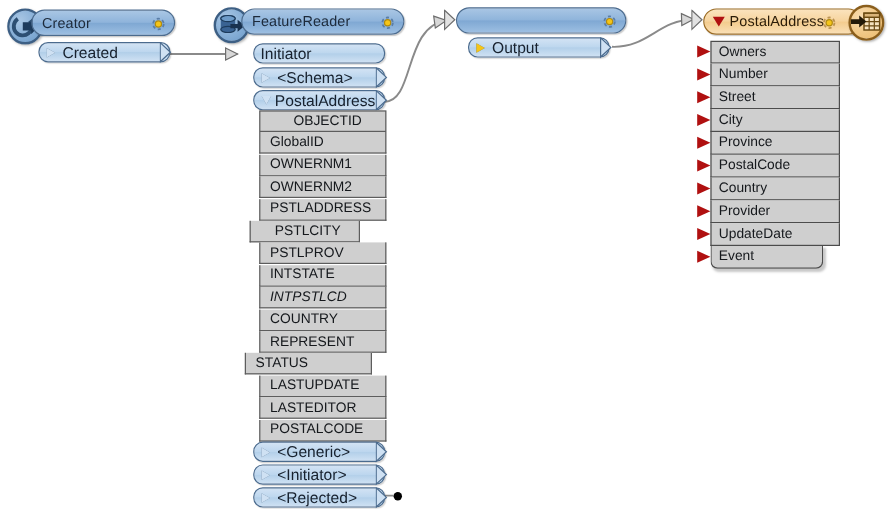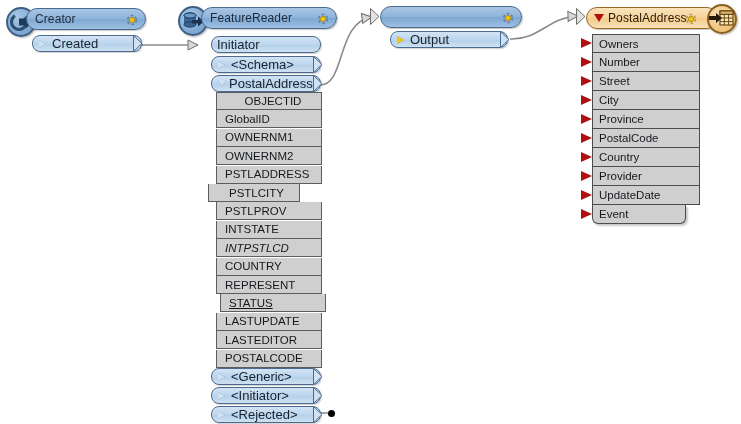--- a/index.html
+++ b/index.html
@@ -218,21 +218,21 @@
         </div>
         <div class="attr" style="left: 216px; top: 239.2px; width: 106px; font-style: italic;">
           <span class="alabel">INTPSTLCD</span>
         </div>
         <div class="attr" style="left: 216px; top: 257.6px; width: 106px;">
           <span class="alabel">COUNTRY</span>
         </div>
         <div class="attr" style="left: 216px; top: 276px; width: 106px;">
           <span class="alabel">REPRESENT</span>
         </div>
-        <div class="attr" style="left: 220px; top: 294.4px; width: 106px; text-decoration: underline;">
+        <div class="attr" style="left: 204px; top: 294.4px; width: 106px;">
           <span class="alabel">STATUS</span>
         </div>
         <div class="attr" style="left: 216px; top: 312.8px; width: 106px;">
           <span class="alabel">LASTUPDATE</span>
         </div>
         <div class="attr" style="left: 216px; top: 331.2px; width: 106px;">
           <span class="alabel">LASTEDITOR</span>
         </div>
         <div class="attr" style="left: 216px; top: 349.6px; width: 106px;">
           <span class="alabel">POSTALCODE</span>

